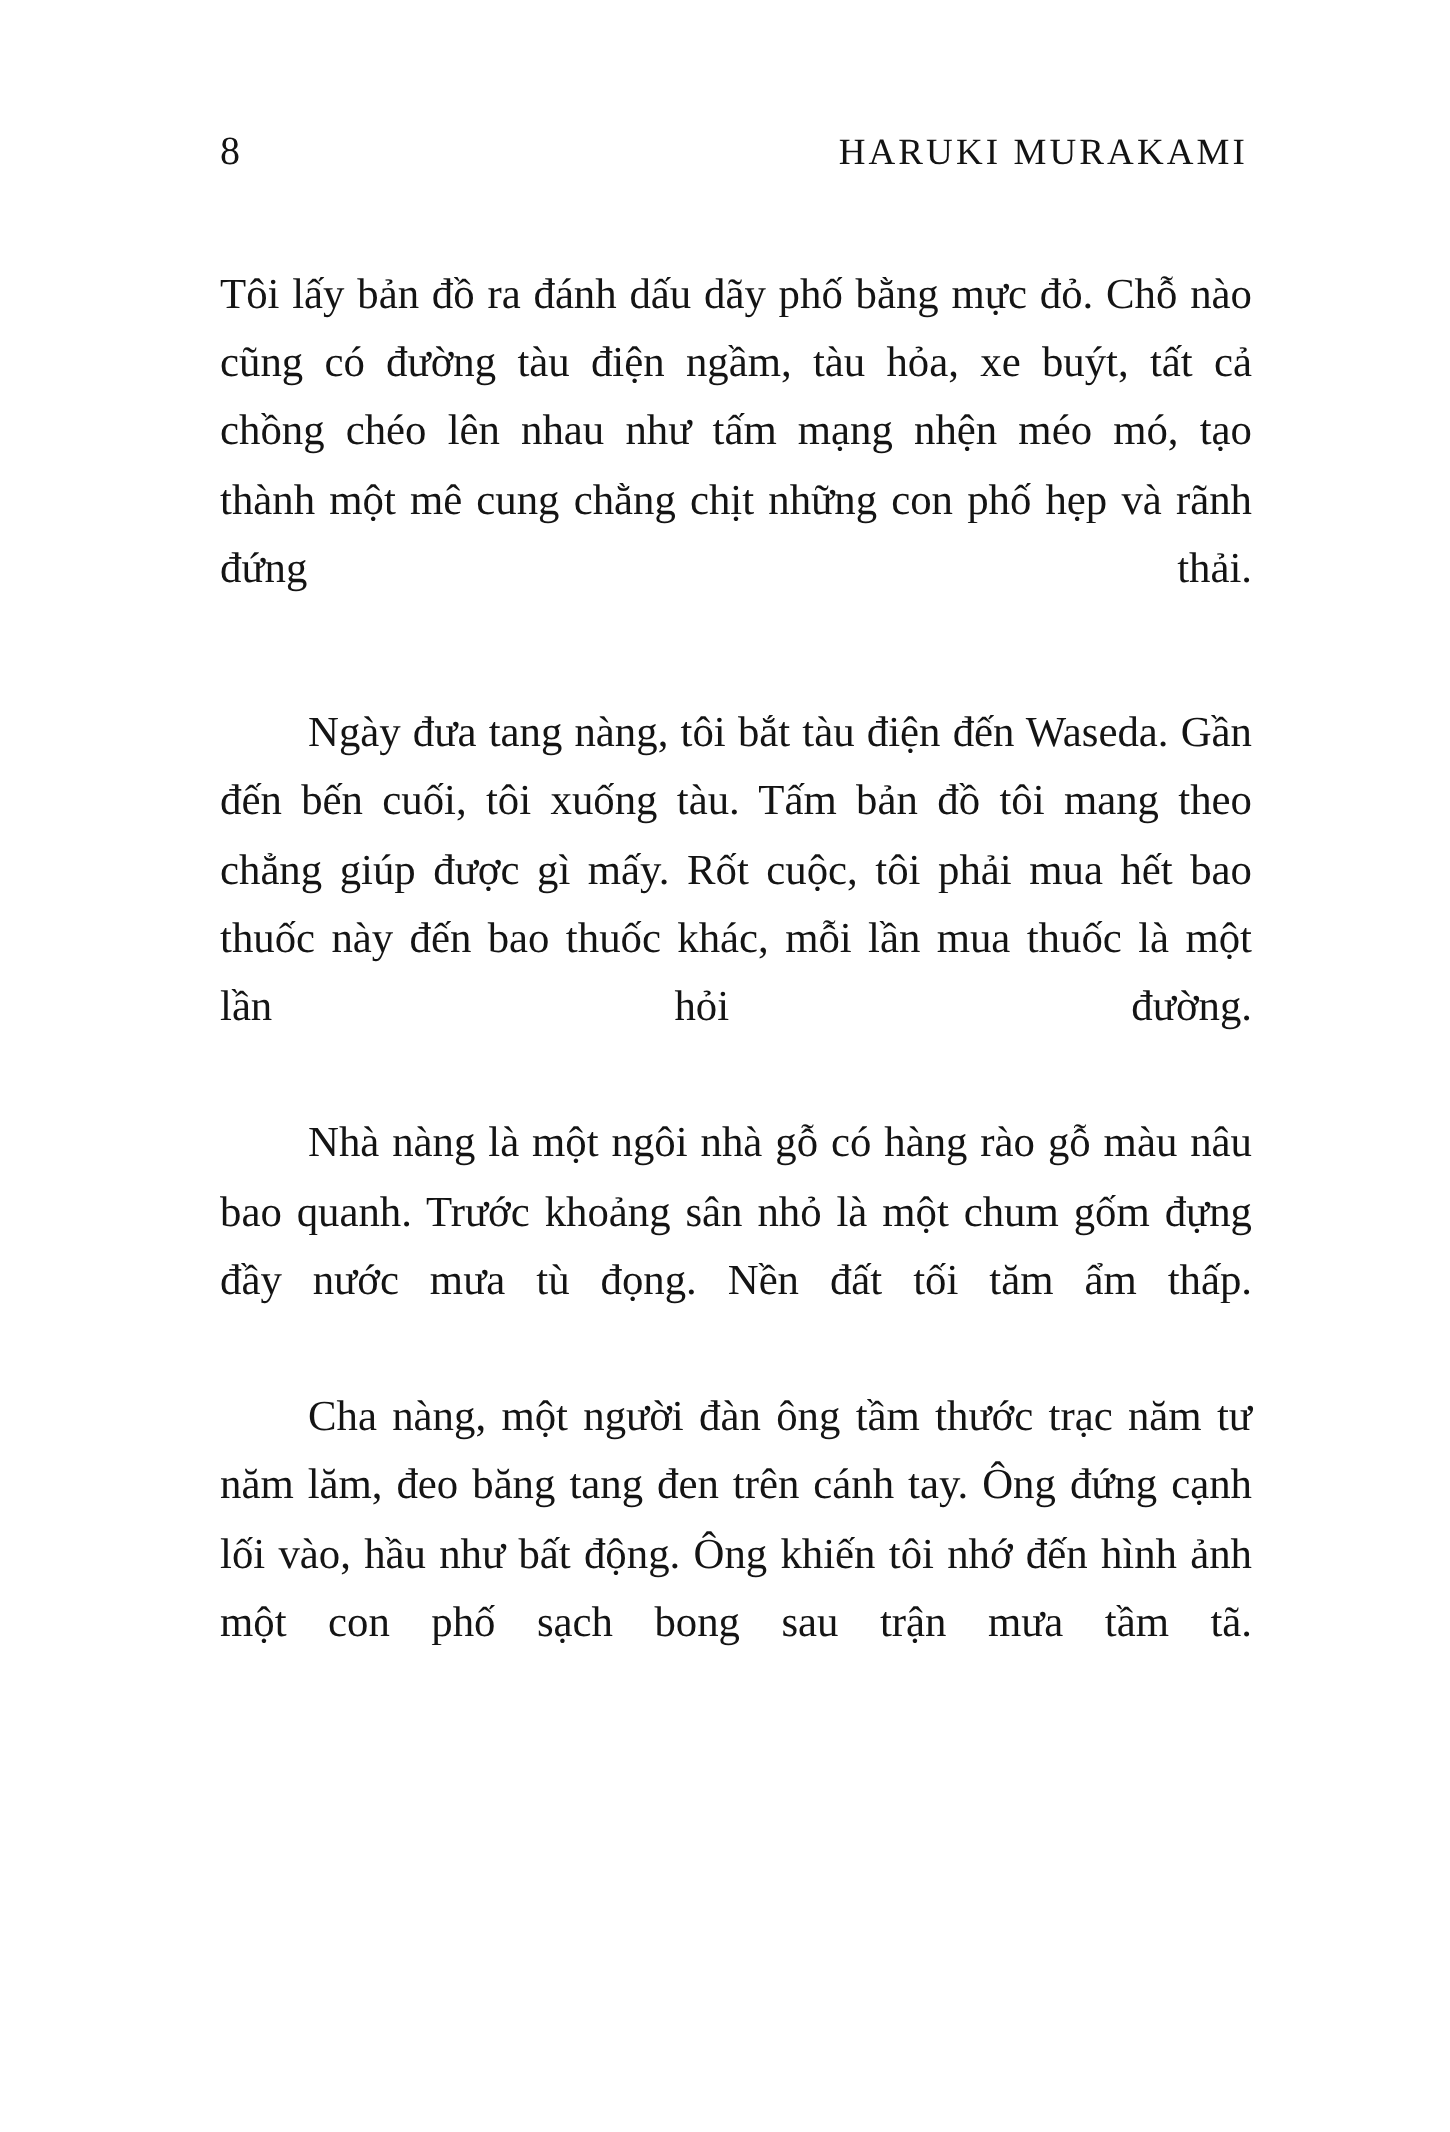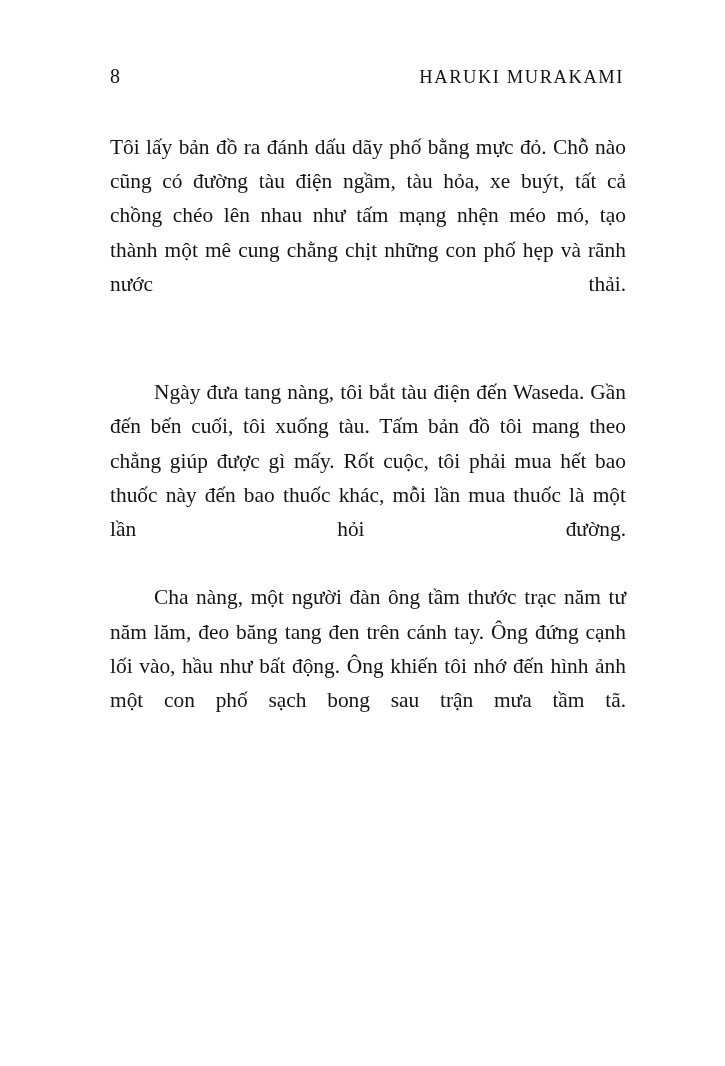--- a/index.html
+++ b/index.html
@@ -67,39 +67,40 @@
     margin: 0;
     -webkit-hyphens: none;
     hyphens: none;
     word-spacing: 0.15px;
   }
   .para.indent {
     text-indent: 44px;
   }
   
   .para.gap-before {
-    margin-top: 40px;
+    margin-top: 14px;
   }
   
   .para::after {
     content: "";
     display: inline-block;
     width: 100%;
   }
 </style>
 </head>
 <body>
 
 <div class="page">
 
   <div class="running-head">
     <span class="folio">8</span>
     <span class="book-author">HARUKI MURAKAMI</span>
   </div>
 
   <div class="textblock">
-    <p class="para">Tôi lấy bản đồ ra đánh dấu dãy phố bằng mực đỏ. Chỗ nào cũng có đường tàu điện ngầm, tàu hỏa, xe buýt, tất cả chồng chéo lên nhau như tấm mạng nhện méo mó, tạo thành một mê cung chằng chịt những con phố hẹp và rãnh nước thải.</p>
+    <p class="para">Tôi lấy bản đồ ra đánh dấu dãy phố bằng mực đỏ. Chỗ nào cũng có đường tàu điện ngầm, tàu hỏa, xe buýt, tất cả chồng chéo lên nhau như tấm mạng nhện méo mó, tạo thành một mê cung chằng chịt những con phố hẹp và rãnh đứng thải.</p>
     <p class="para indent gap-before">Ngày đưa tang nàng, tôi bắt tàu điện đến Waseda. Gần đến bến cuối, tôi xuống tàu. Tấm bản đồ tôi mang theo chẳng giúp được gì mấy. Rốt cuộc, tôi phải mua hết bao thuốc này đến bao thuốc khác, mỗi lần mua thuốc là một lần hỏi đường.</p>
+    <p class="para indent">Nhà nàng là một ngôi nhà gỗ có hàng rào gỗ màu nâu bao quanh. Trước khoảng sân nhỏ là một chum gốm đựng đầy nước mưa tù đọng. Nền đất tối tăm ẩm thấp.</p>
     <p class="para indent">Cha nàng, một người đàn ông tầm thước trạc năm tư năm lăm, đeo băng tang đen trên cánh tay. Ông đứng cạnh lối vào, hầu như bất động. Ông khiến tôi nhớ đến hình ảnh một con phố sạch bong sau trận mưa tầm tã.</p>
 
   </div>
 
 </div>
 
 </body></html>

